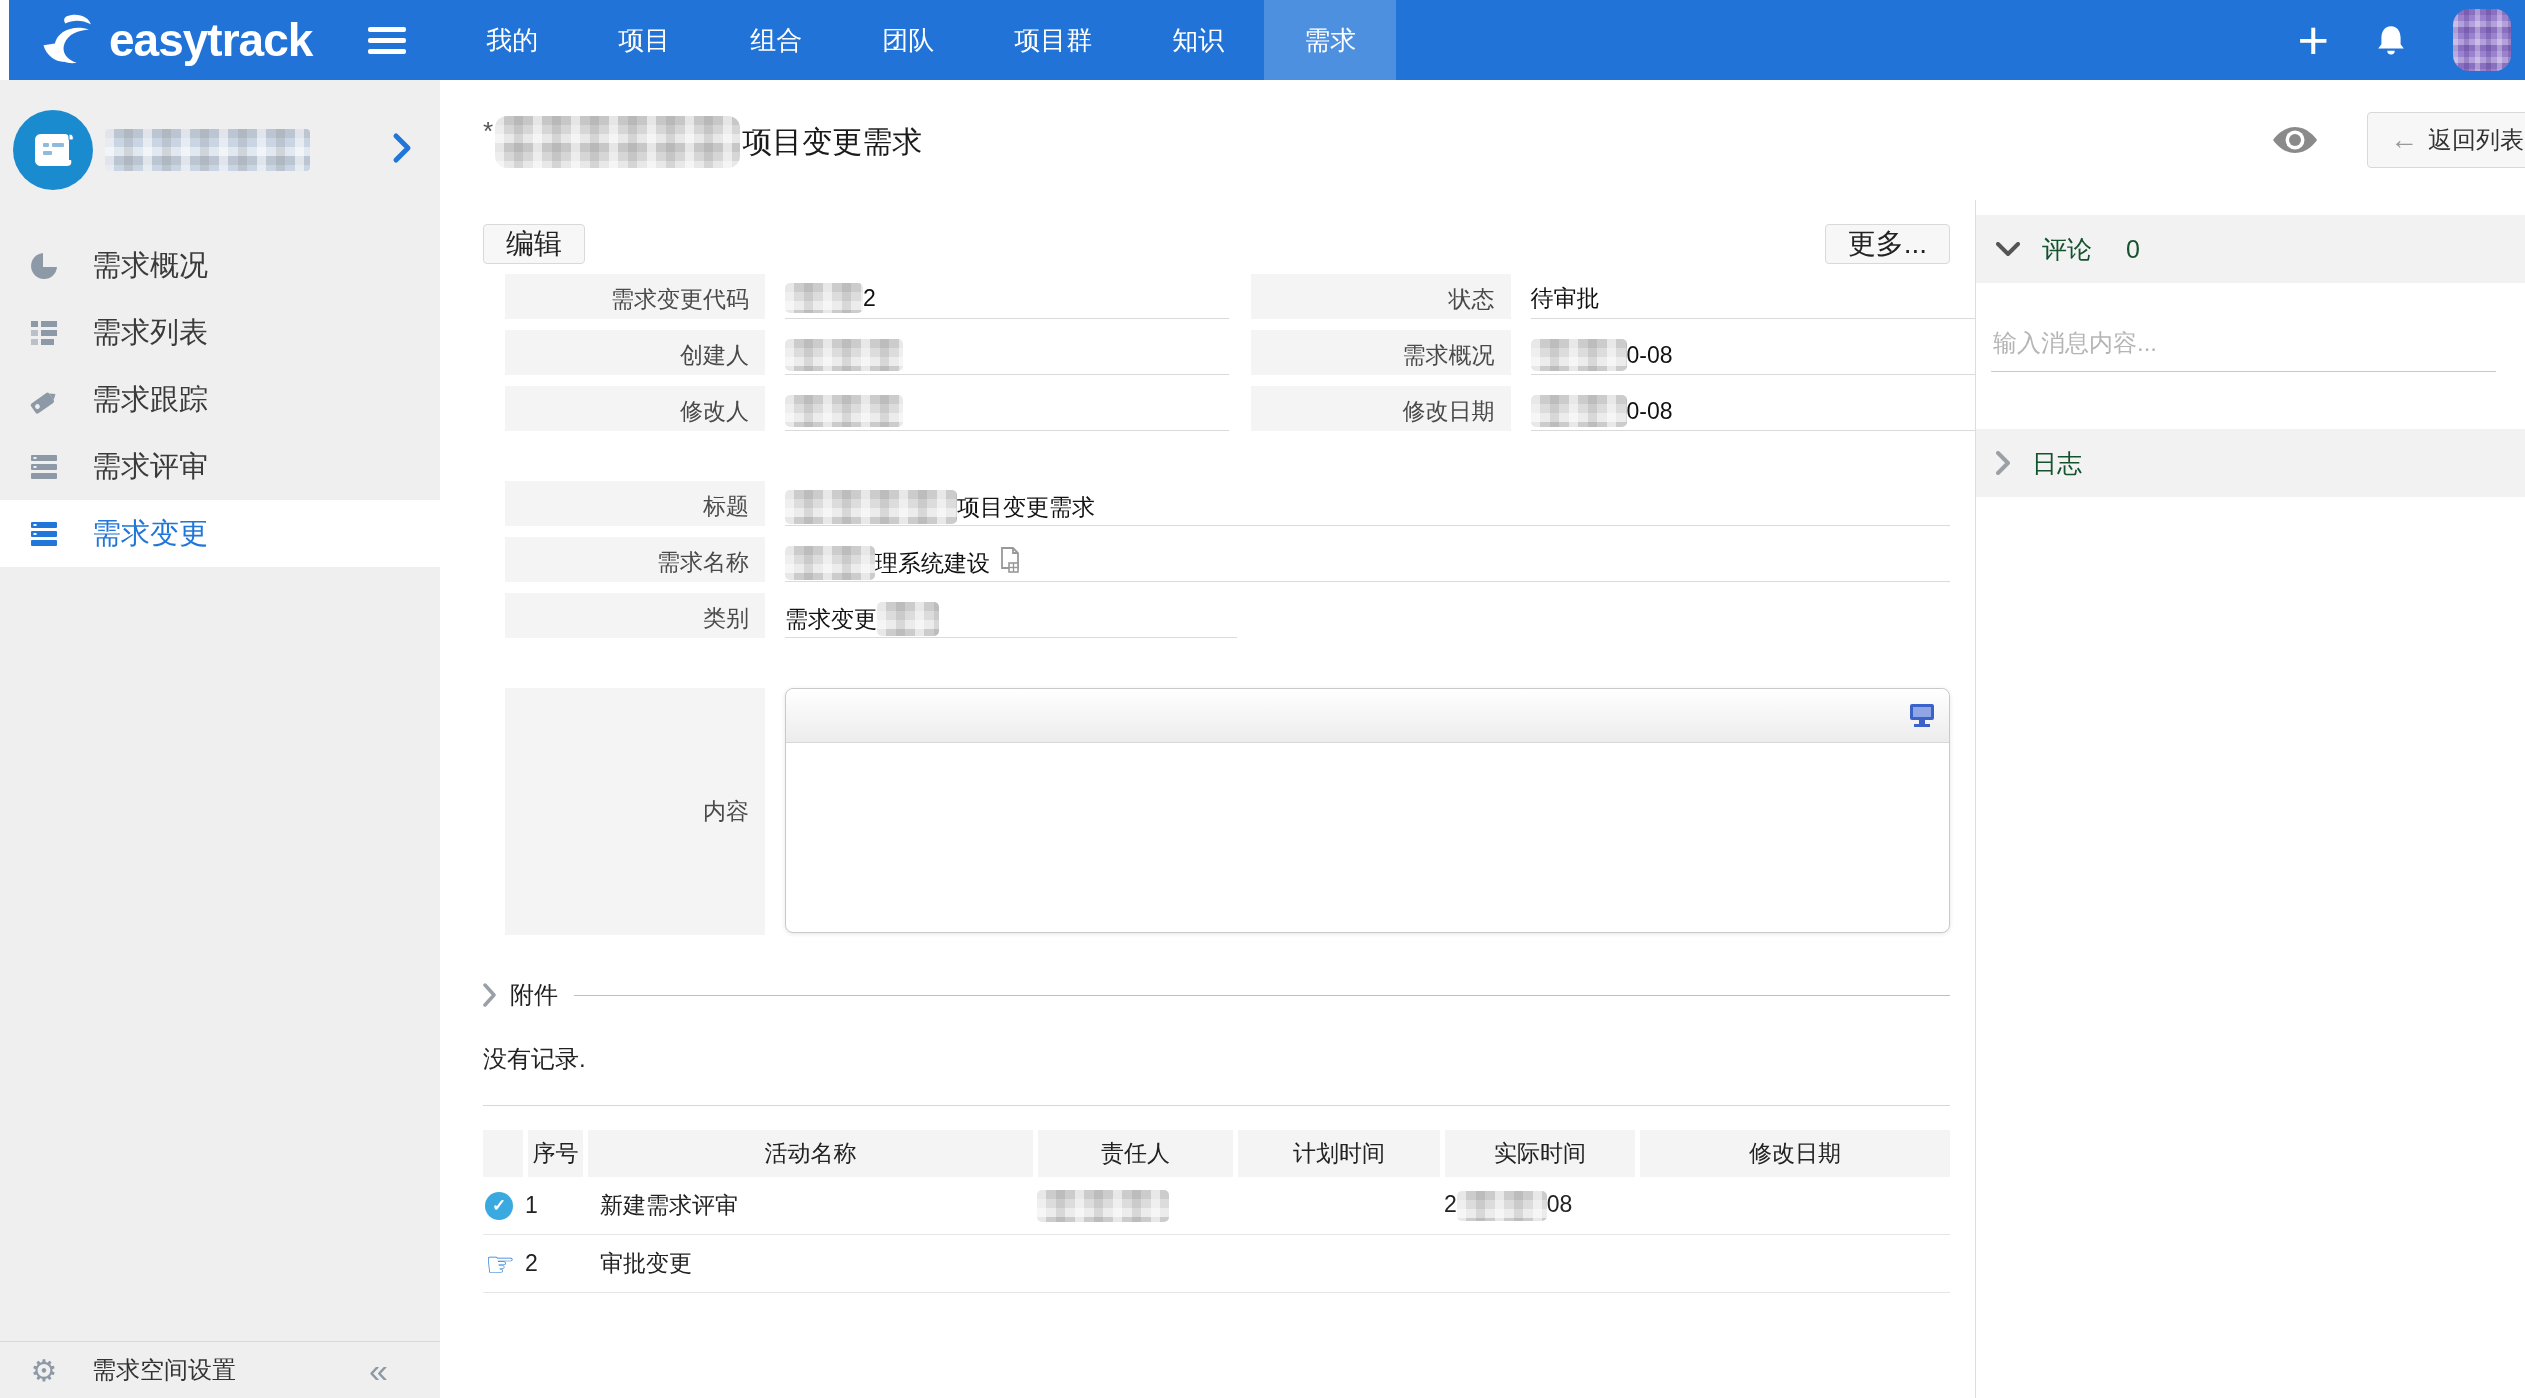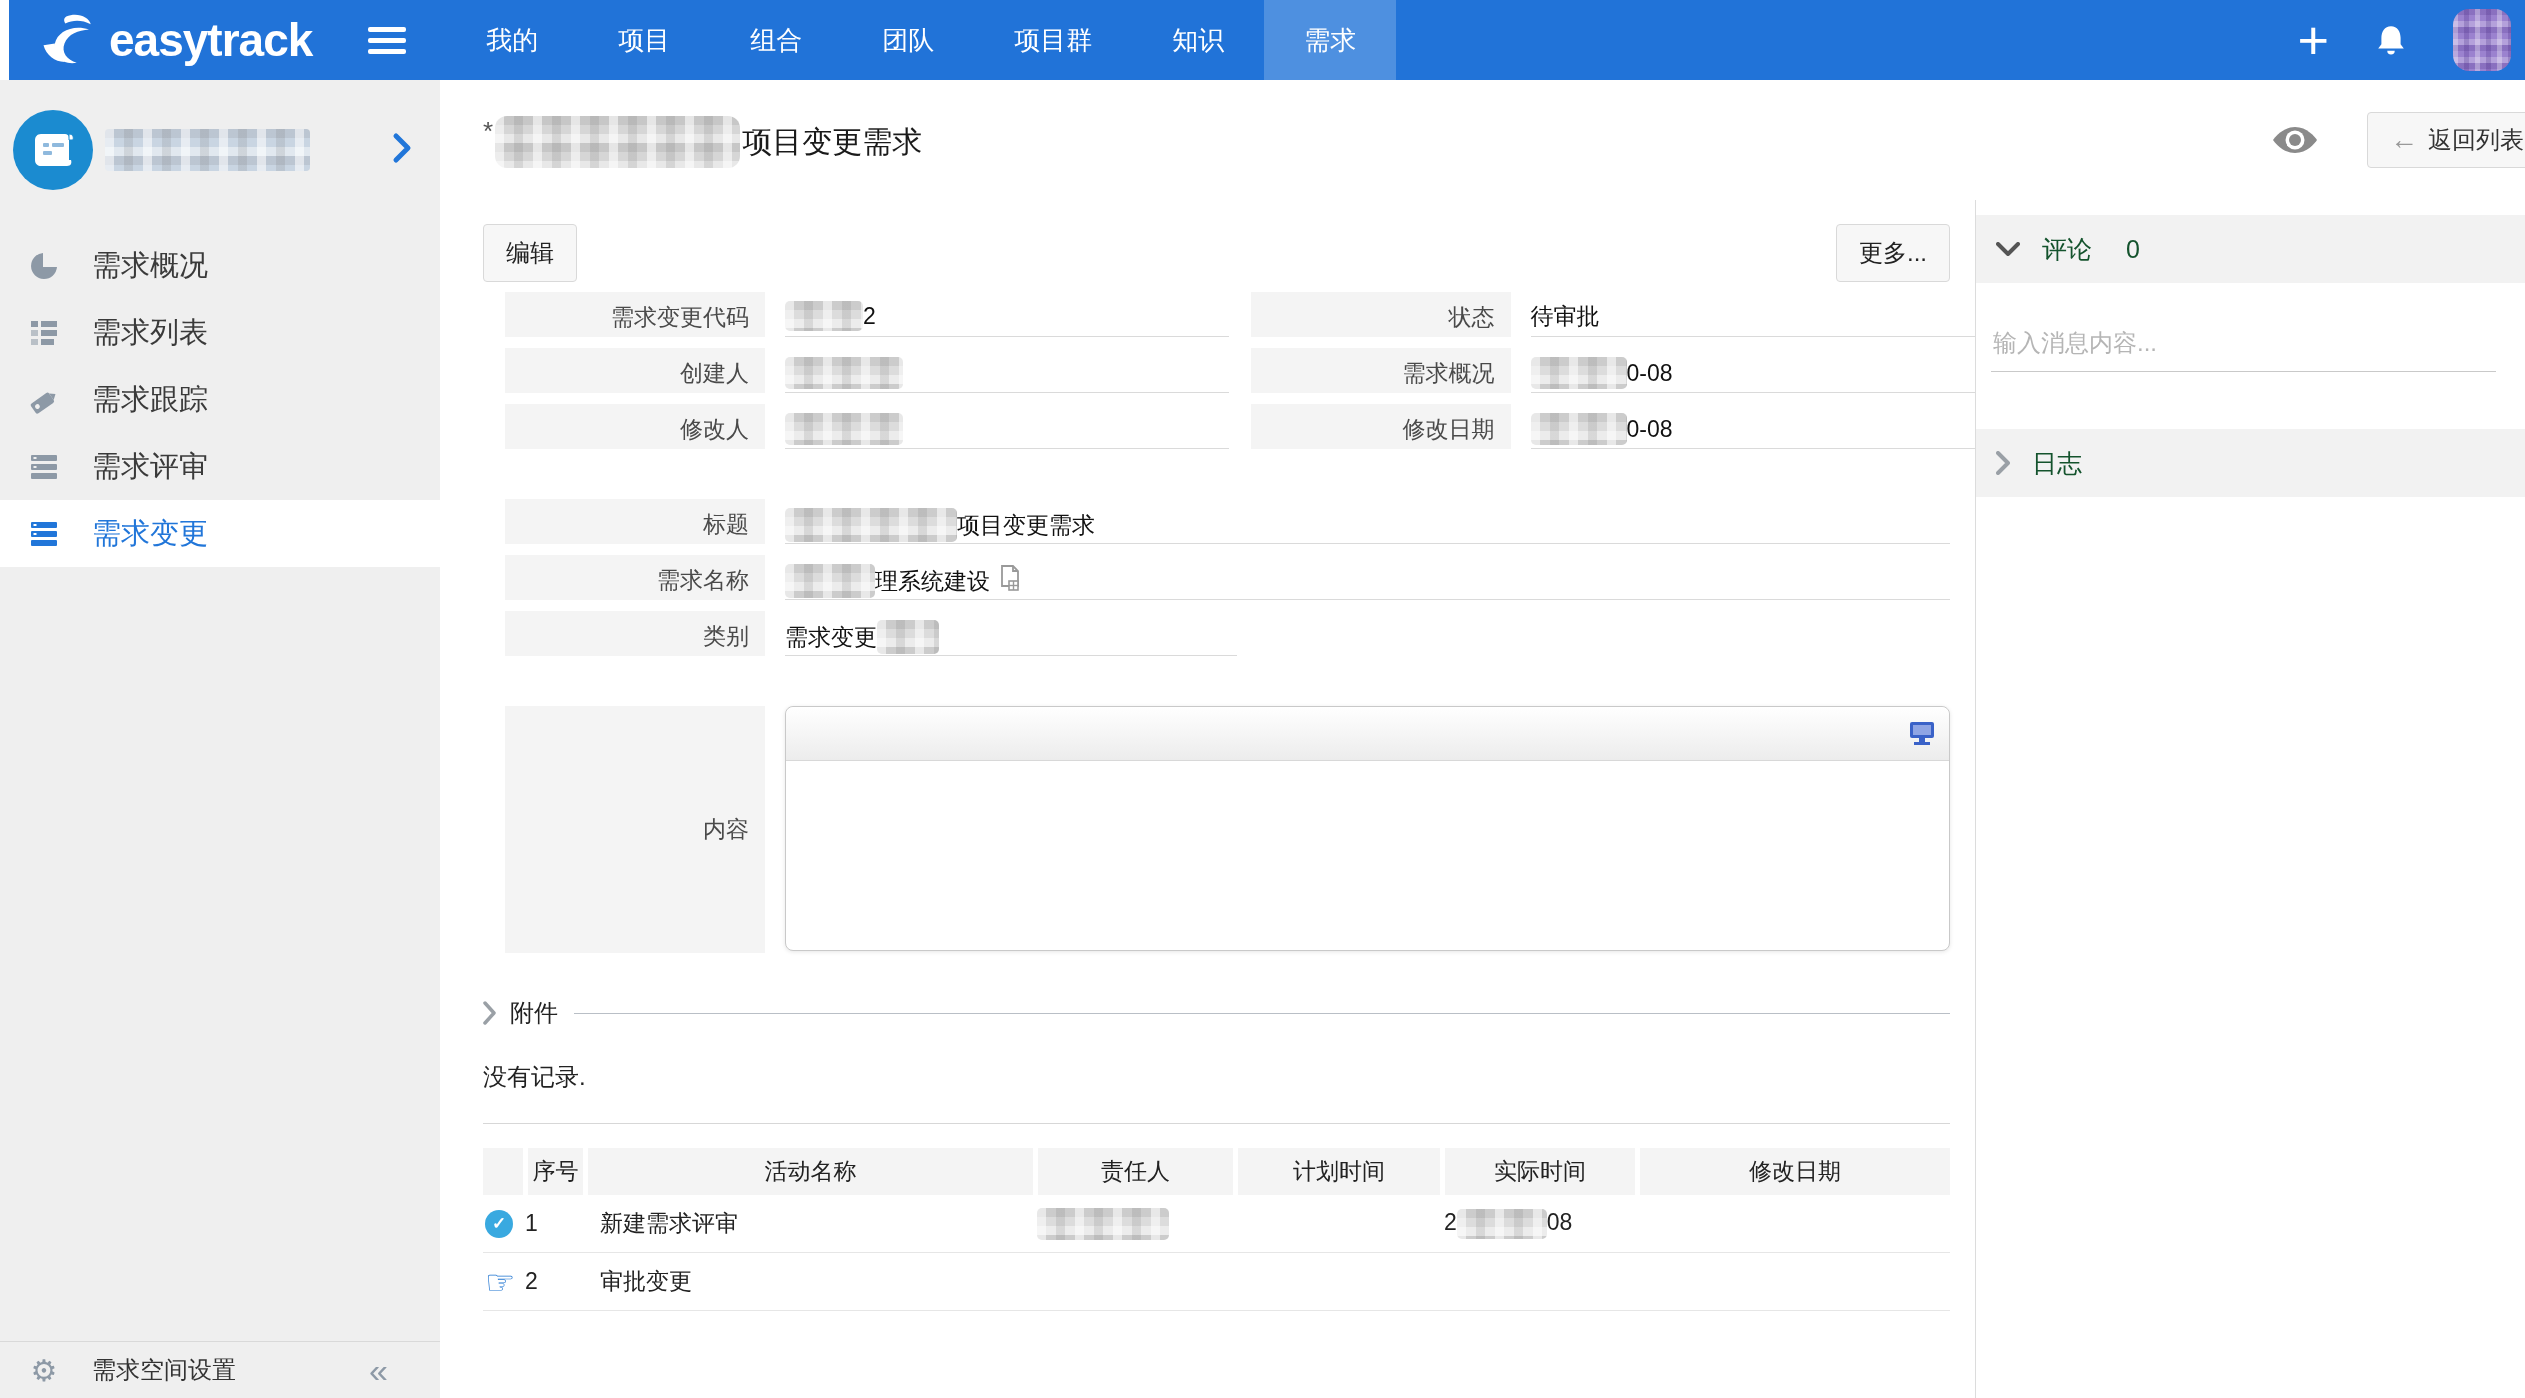--- a/index.html
+++ b/index.html
@@ -89,22 +89,22 @@
     height:56px; display:flex; align-items:center; padding:0 22px;
     background:#f7f7f7; border:1px solid #d9d9d9; border-radius:4px;
     font-size:24px; color:#333; cursor:pointer; margin-right:-14px; width:172px; white-space:nowrap;
   }
   .back-arrow { color:#999; font-size:28px; margin-right:10px; }
   
   .content-row { position:absolute; top:200px; left:440px; right:0; bottom:0; background:#fff; }
   .main-content { position:absolute; left:43px; top:0; width:1494px; }
   .toolbar { margin-top:24px; width:1467px; display:flex; justify-content:space-between; }
   .btn {
-    height:58px; padding:10px 22px; background:#f7f7f7; border:1px solid #d9d9d9;
-    border-radius:4px; font-size:24px; color:#222; cursor:pointer;
+    height:40px; padding:10px 22px; background:#f7f7f7; border:1px solid #d9d9d9;
+    border-radius:4px; font-size:28px; color:#222; cursor:pointer;
     display:flex; align-items:center;
   }
   
   .form { margin-top:10px; }
   .form-row { display:flex; margin-bottom:11px; }
   .flabel {
     width:260px; margin-left:22px; height:45px; background:#f4f4f4;
     color:#4a4a4a; font-size:23px; text-align:right;
     padding:10px 16px 0 0; flex:0 0 auto;
   }

